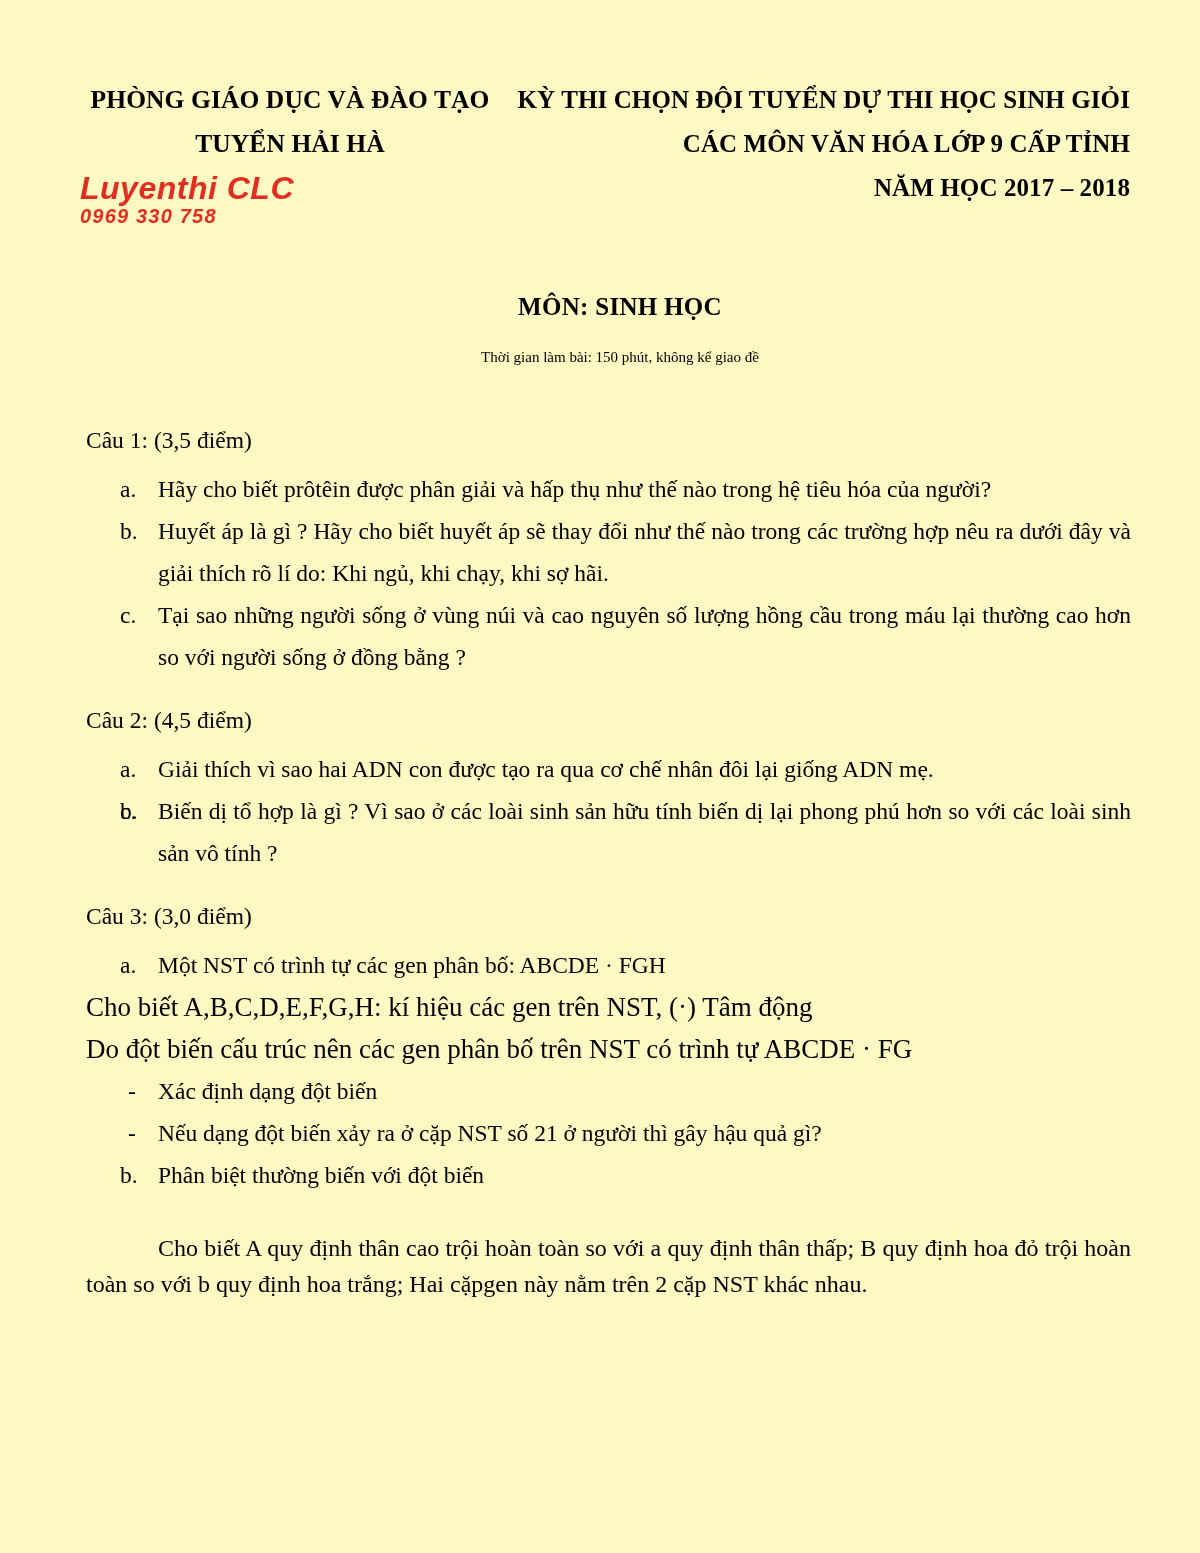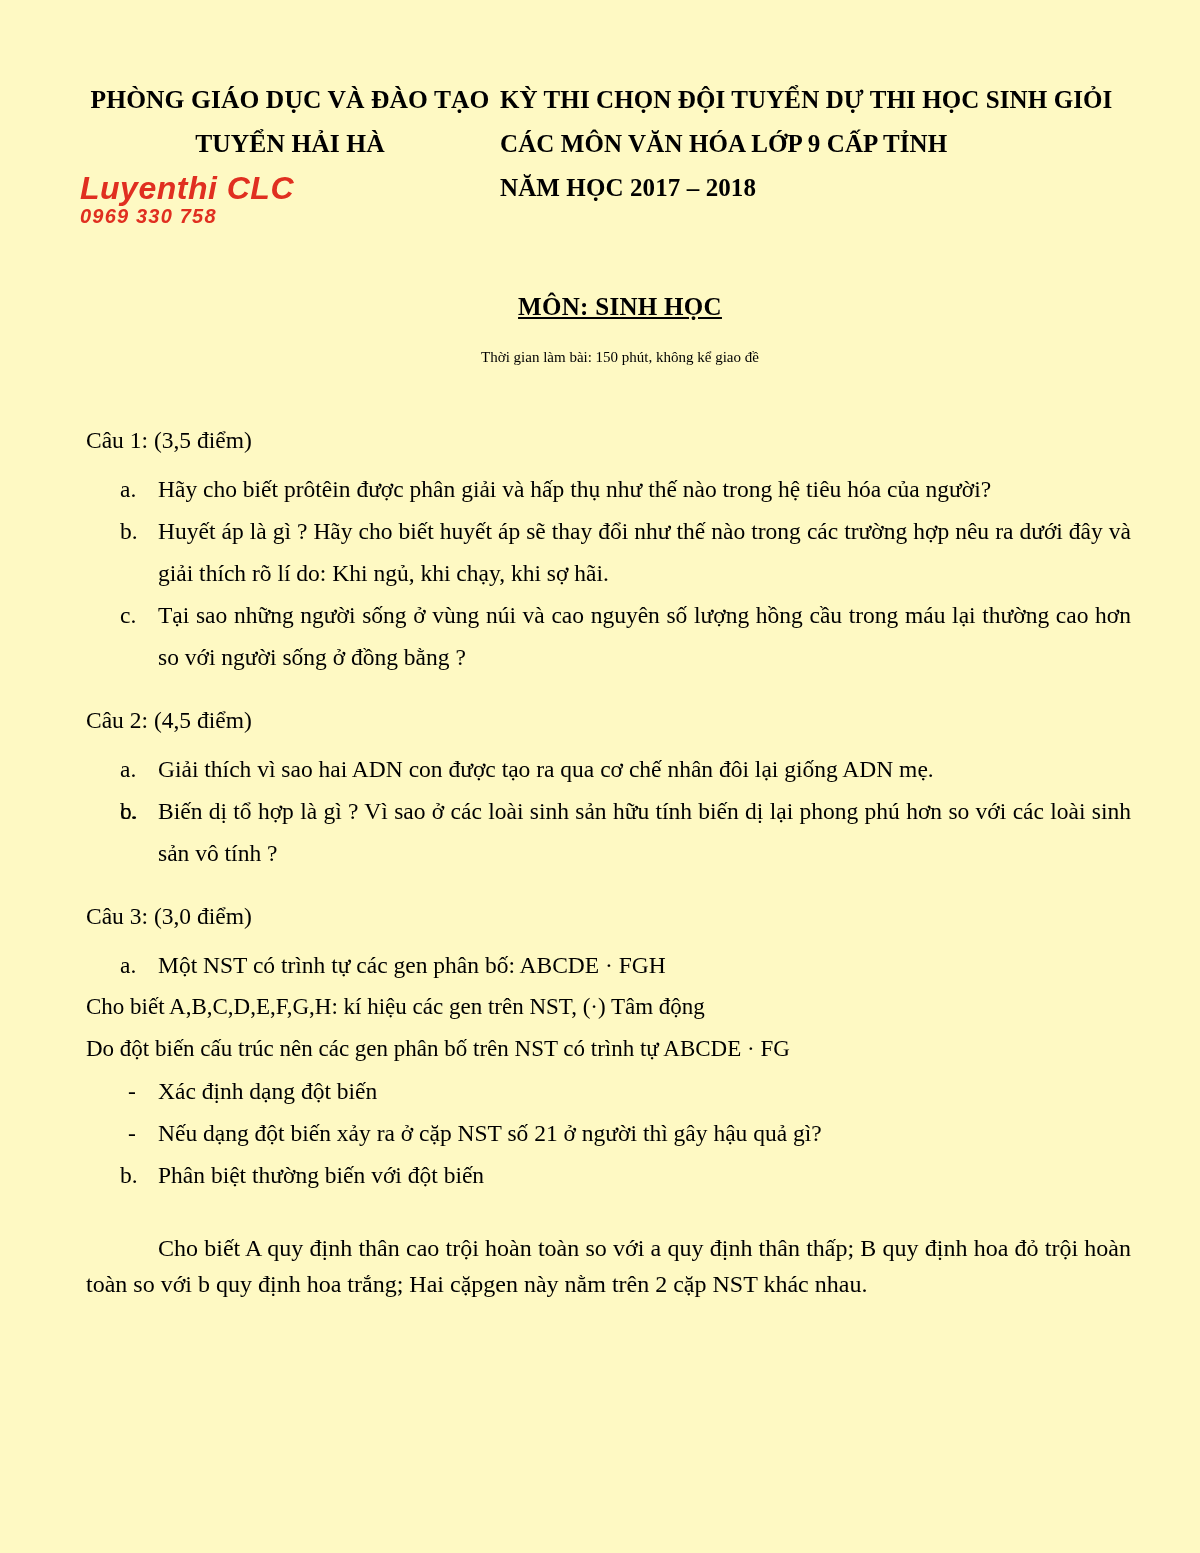--- a/index.html
+++ b/index.html
@@ -29,21 +29,21 @@
     flex-direction: row;
     align-items: flex-start;
   }
   .hdr-left {
     width: 420px;
     text-align: center;
     flex: 0 0 auto;
   }
   .hdr-right {
     flex: 1 1 auto;
-    text-align: left;
+    text-align: right;
   }
   .hdr-line {
     font-weight: bold;
     font-size: 25.5px;
     line-height: 44px;
     letter-spacing: 0.1px;
     white-space: nowrap;
   }
   .hdr-right .hdr-line { font-size: 25px; }
 
@@ -78,21 +78,20 @@
     top: 290px;
     left: 340px;
     width: 560px;
     text-align: center;
   }
   .subject-title {
     font-weight: bold;
     font-size: 25px;
     line-height: 34px;
     letter-spacing: 0.3px;
-    text-decoration: underline;
   }
   .subject-time {
     font-size: 15px;
     line-height: 34px;
     margin-top: 16px;
   }
 
   
   .body-area {
     position: absolute;
@@ -124,21 +123,21 @@
     position: absolute;
     left: 34px;
     top: 0;
     width: 30px;
     text-align: left;
   }
   .li.dash .marker { left: 42px; }
   .li-last { text-align: left; }
 
   .plain {
-    font-size: 23px;
+    font-size: 27px;
     line-height: 42px;
     text-align: left;
   }
   .para-indent {
     font-size: 24px;
     line-height: 36px;
     text-align: justify;
     text-justify: inter-word;
   }
   .para-indent .ind { display: inline-block; width: 72px; }

